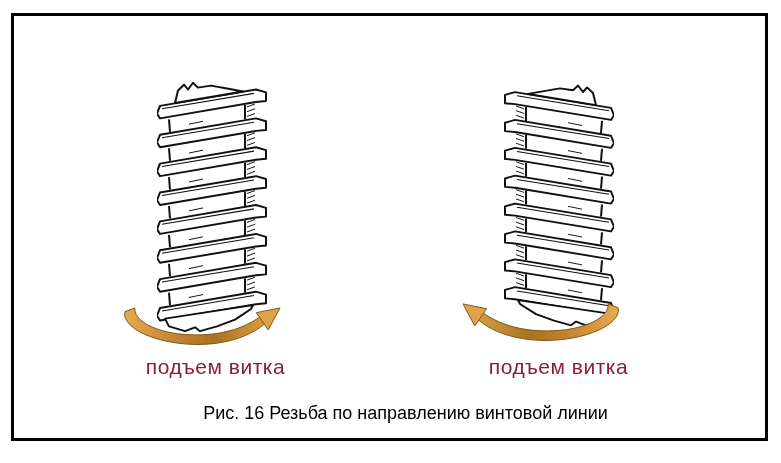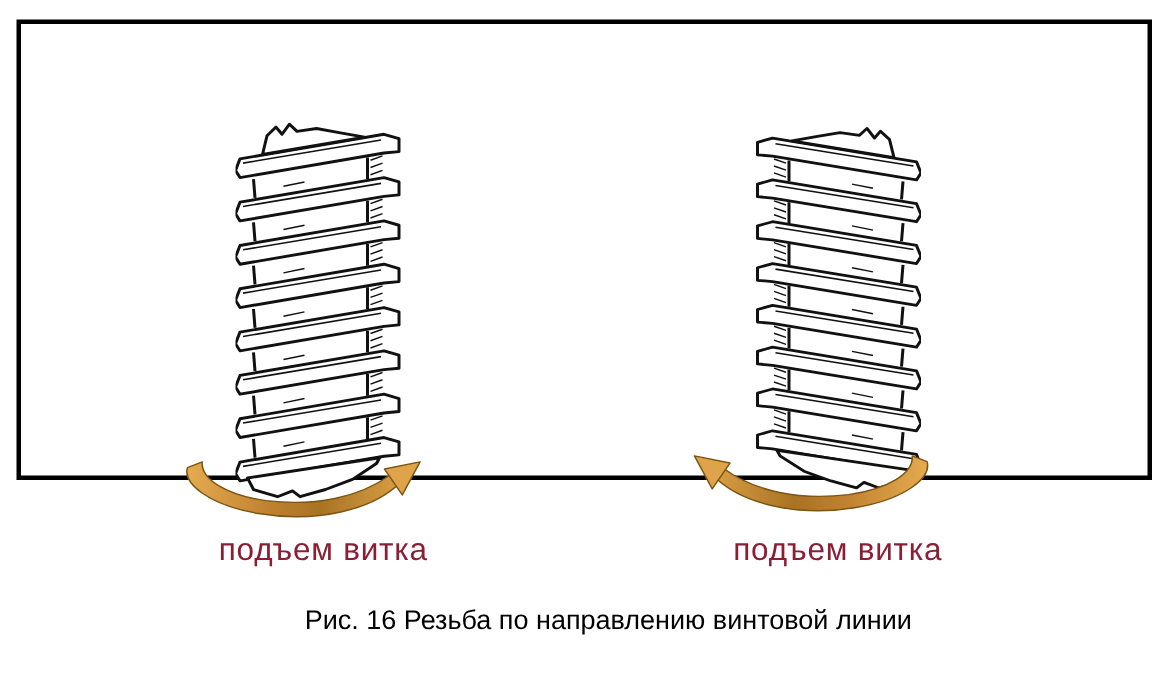--- a/index.html
+++ b/index.html
@@ -15,21 +15,21 @@
   }
   .canvas{
     position:relative;
     width:781px;height:463px;
     background:var(--canvas-bg);
     overflow:hidden;
   }
   .frame{
     position:absolute;
     left:11px;top:13px;
-    width:757px;height:307px;
+    width:757px;height:428px;
     box-sizing:border-box;
     border:3px solid var(--frame-color);
     background:var(--canvas-bg);
   }
   .illus{position:absolute;}
   .rise-label{
     position:absolute;
     top:352px;
     width:175px;
     text-align:center;

